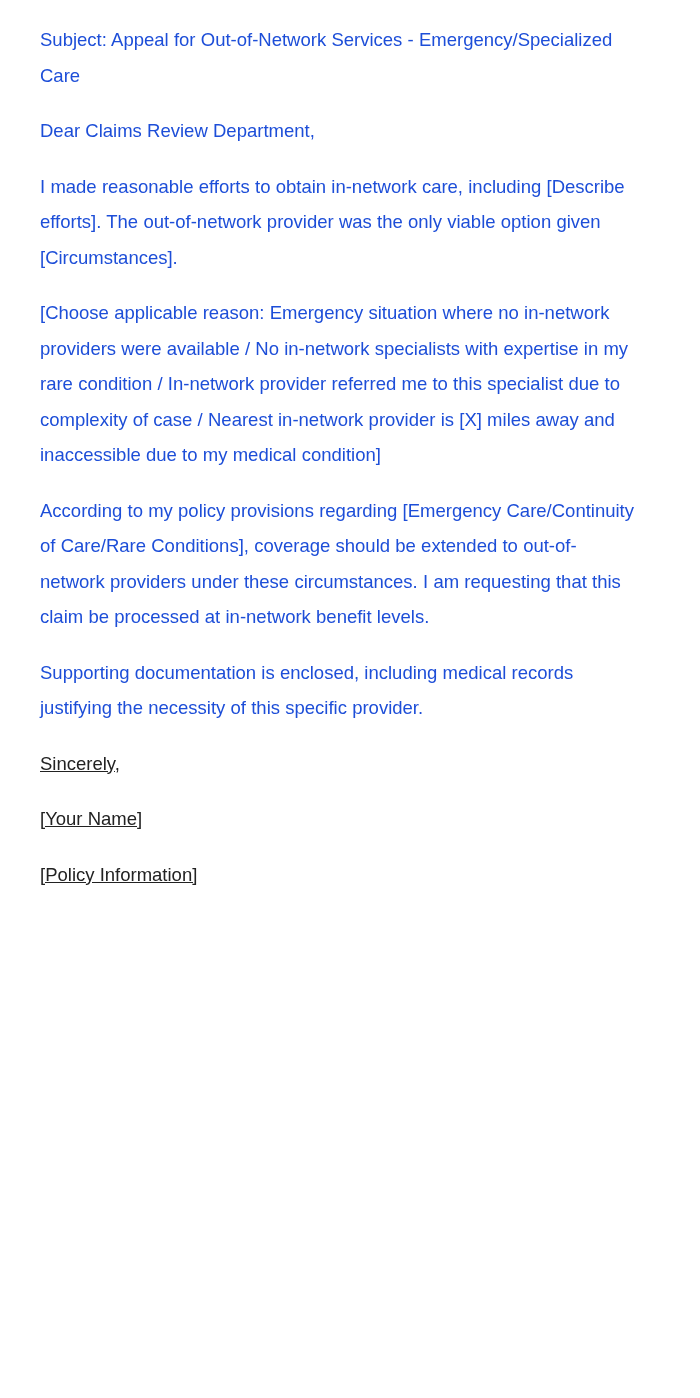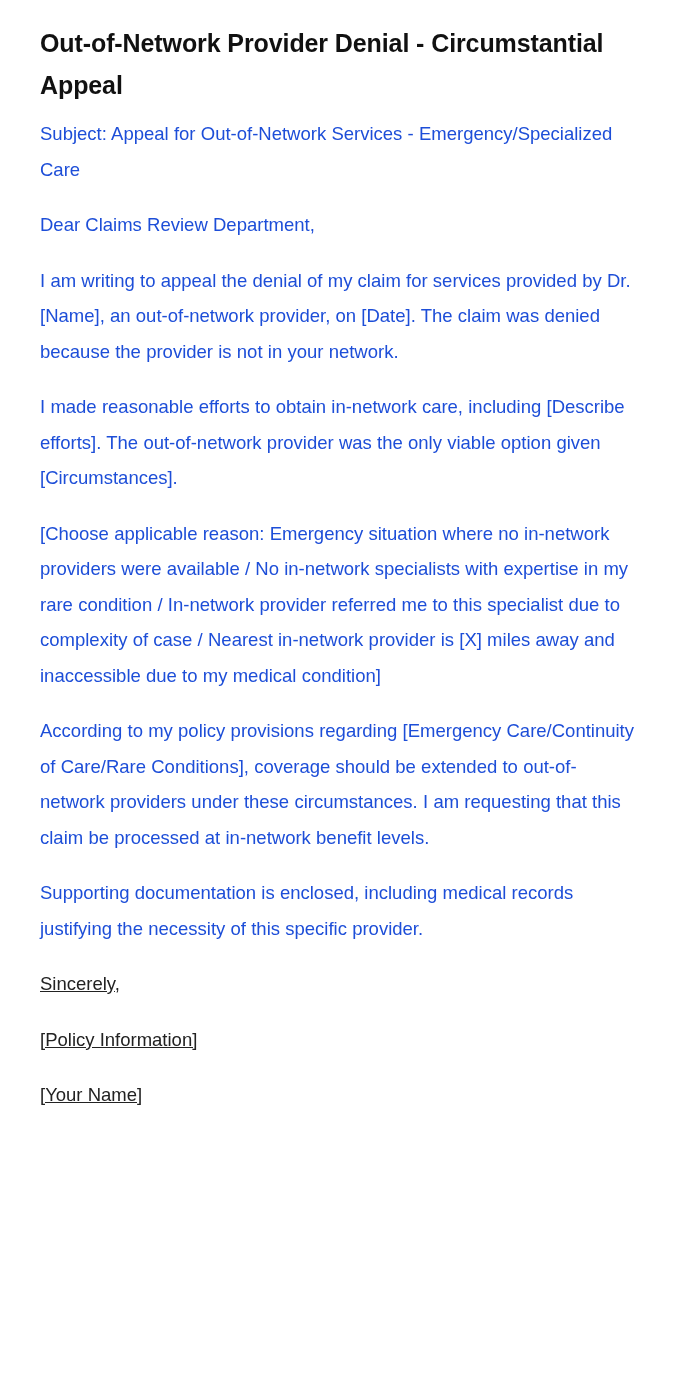--- a/index.html
+++ b/index.html
@@ -47,37 +47,35 @@
     line-height: 35.5px;
     color: #222222;
     text-decoration: underline;
   }
 </style>
 </head>
 <body>
 
 <div class="document">
 
-  <h1 class="doc-title">Out-of-Network Provider Denial - Circumstantial Appeal</h1>
 
   <p class="doc-paragraph">Subject: Appeal for Out-of-Network Services - Emergency/Specialized Care</p>
 
   <p class="doc-paragraph">Dear Claims Review Department,</p>
 
-  <p class="doc-paragraph">I am writing to appeal the denial of my claim for services provided by Dr. [Name], an out-of-network provider, on [Date]. The claim was denied because the provider is not in your network.</p>
 
 
   <p class="doc-paragraph">I made reasonable efforts to obtain in-network care, including [Describe efforts]. The out-of-network provider was the only viable option given [Circumstances].</p>
 
   <p class="doc-paragraph">[Choose applicable reason: Emergency situation where no in-network providers were available / No in-network specialists with expertise in my rare condition / In-network provider referred me to this specialist due to complexity of case / Nearest in-network provider is [X] miles away and inaccessible due to my medical condition]</p>
 
   <p class="doc-paragraph">According to my policy provisions regarding [Emergency Care/Continuity of Care/Rare Conditions], coverage should be extended to out-of-network providers under these circumstances. I am requesting that this claim be processed at in-network benefit levels.</p>
 
   <p class="doc-paragraph">Supporting documentation is enclosed, including medical records justifying the necessity of this specific provider.</p>
 
 
   <p class="signature-line">Sincerely,</p>
 
+  <p class="signature-line">[Your Name]</p>
+
   <p class="signature-line">[Policy Information]</p>
-
-  <p class="signature-line">[Your Name]</p>
 
 </div>
 
 </body></html>

